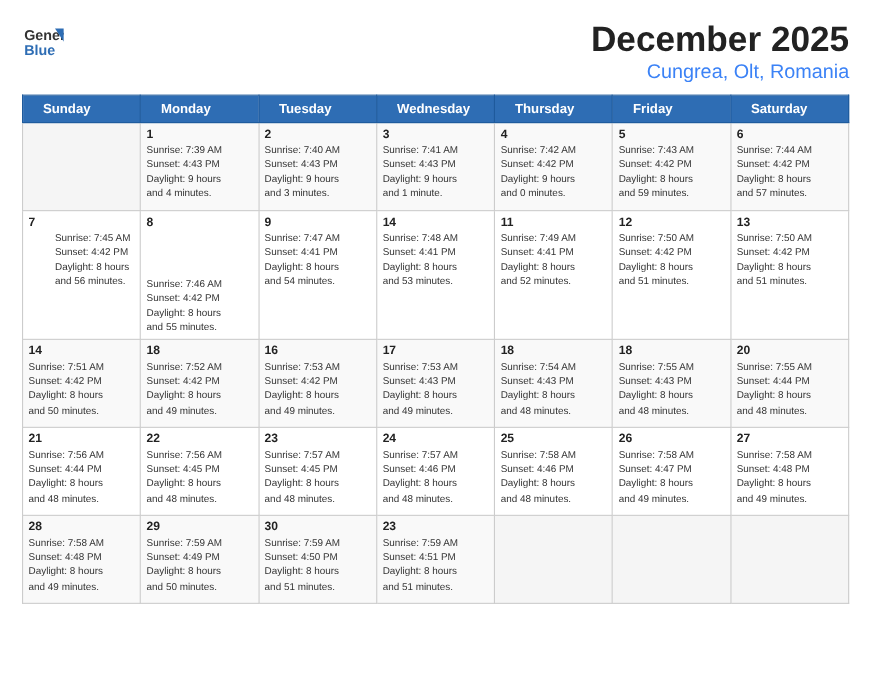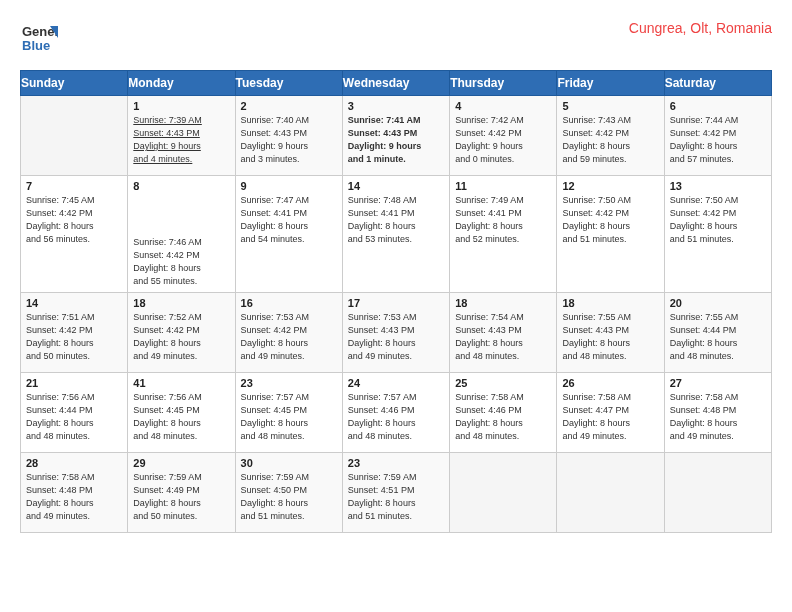--- a/index.html
+++ b/index.html
@@ -29,35 +29,35 @@
     .title-block {
       text-align: right;
     }
     .month-title {
       font-size: 32px;
       font-weight: bold;
       color: #222;
       line-height: 1.1;
     }
     .location {
-      font-size: 14px;
-      color: #ef4444;
+      font-size: 18px;
+      color: #3b82f6;
       margin-top: 2px;
     }
     table {
       width: 100%;
       border-collapse: collapse;
       table-layout: fixed;
     }
     thead tr th {
       background-color: #2e6db4;
       color: #fff;
       font-size: 12px;
       font-weight: bold;
-      padding: 5px 0;
+      padding: 5px 18px;
       text-align: left;
       border: 1px solid #1e5a9c;
     }
     tbody tr td {
       border: 1px solid #ccc;
       vertical-align: top;
       padding: 4px 5px;
       font-size: 9.5px;
       color: #333;
       height: 80px;
@@ -90,20 +90,21 @@
     <div class="logo">
       <div>
         <svg width="38" height="38" viewBox="0 0 38 38">
           <text x="2" y="18" font-size="13" font-weight="bold" fill="#333" font-family="Arial">General</text>
           <text x="2" y="32" font-size="13" font-weight="bold" fill="#2e6db4" font-family="Arial">Blue</text>
           <polygon points="30,8 38,8 38,20" fill="#2e6db4"></polygon>
         </svg>
       </div>
     </div>
     <div class="title-block">
+      <div class="month-title">December 2025</div>
       <div class="location">Cungrea, Olt, Romania</div>
     </div>
   </div>
 
   <table>
     <thead>
       <tr>
       <th>Sunday</th>
           <th>Monday</th>
           <th>Tuesday</th>
@@ -111,35 +112,35 @@
           <th>Thursday</th>
           <th>Friday</th>
           <th>Saturday</th>
         </tr>
     </thead>
     <tbody id="calendar-body">
     <tr>
           <td class="empty-cell"></td>
           <td>
             <span class="day-num">1</span>
-            <div class="cell-info" style="white-space: pre-line; text-decoration: underline;">Sunrise: 7:39 AM
+            <div class="cell-info" style="white-space: pre-line;">Sunrise: 7:39 AM
 Sunset: 4:43 PM
 Daylight: 9 hours
 and 4 minutes.</div>
           </td>
           <td>
             <span class="day-num">2</span>
             <div class="cell-info" style="white-space: pre-line;">Sunrise: 7:40 AM
 Sunset: 4:43 PM
 Daylight: 9 hours
 and 3 minutes.</div>
           </td>
           <td>
             <span class="day-num">3</span>
-            <div class="cell-info" style="white-space: pre-line; font-weight: bold;">Sunrise: 7:41 AM
+            <div class="cell-info" style="white-space: pre-line;">Sunrise: 7:41 AM
 Sunset: 4:43 PM
 Daylight: 9 hours
 and 1 minute.</div>
           </td>
           <td>
             <span class="day-num">4</span>
             <div class="cell-info" style="white-space: pre-line;">Sunrise: 7:42 AM
 Sunset: 4:42 PM
 Daylight: 9 hours
 and 0 minutes.</div>
@@ -155,21 +156,21 @@
             <span class="day-num">6</span>
             <div class="cell-info" style="white-space: pre-line;">Sunrise: 7:44 AM
 Sunset: 4:42 PM
 Daylight: 8 hours
 and 57 minutes.</div>
           </td>
         </tr>
         <tr>
           <td>
             <span class="day-num">7</span>
-            <div class="cell-info" style="white-space: pre-line;">Sunrise: 7:45 AM
+            <div class="cell-info" style="white-space: pre-line; margin-left: 24px;">Sunrise: 7:45 AM
 Sunset: 4:42 PM
 Daylight: 8 hours
 and 56 minutes.</div>
           </td>
           <td>
             <span class="day-num">8</span>
             <div class="cell-info" style="white-space: pre-line; margin-top: 44px;">Sunrise: 7:46 AM
 Sunset: 4:42 PM
 Daylight: 8 hours
 and 55 minutes.</div>
@@ -263,21 +264,21 @@
         </tr>
         <tr>
           <td>
             <span class="day-num">21</span>
             <div class="cell-info" style="white-space: pre-line;">Sunrise: 7:56 AM
 Sunset: 4:44 PM
 Daylight: 8 hours
 and 48 minutes.</div>
           </td>
           <td>
-            <span class="day-num">41</span>
+            <span class="day-num">22</span>
             <div class="cell-info" style="white-space: pre-line;">Sunrise: 7:56 AM
 Sunset: 4:45 PM
 Daylight: 8 hours
 and 48 minutes.</div>
           </td>
           <td>
             <span class="day-num">23</span>
             <div class="cell-info" style="white-space: pre-line;">Sunrise: 7:57 AM
 Sunset: 4:45 PM
 Daylight: 8 hours

